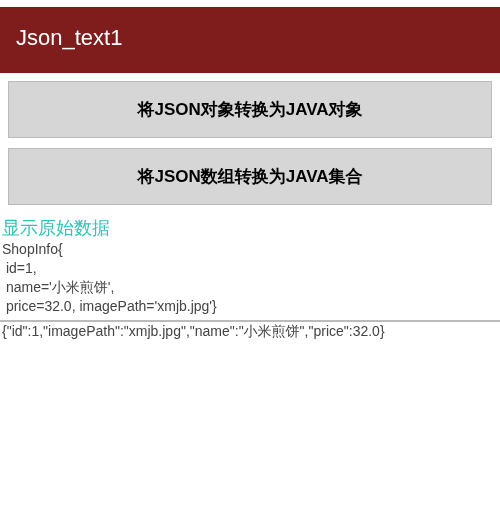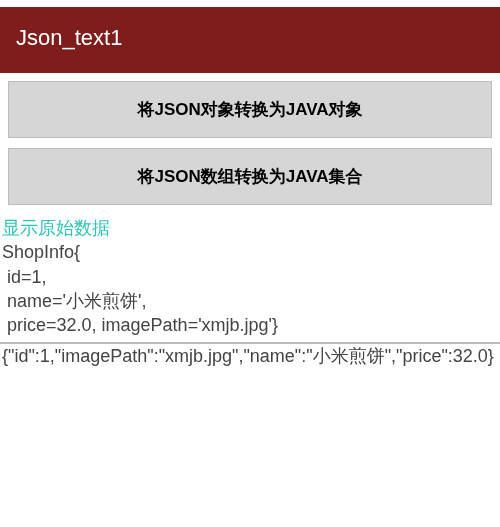--- a/index.html
+++ b/index.html
@@ -40,21 +40,21 @@
       cursor: pointer;
     }
     .section-label {
       color: #2EC4B6;
       font-size: 18px;
       padding: 2px 2px 0 2px;
       line-height: 1.3;
     }
     .data-block {
       color: #444;
-      font-size: 18px;
+      font-size: 14px;
       padding: 0 2px 2px 2px;
       line-height: 1.35;
       white-space: pre-wrap;
       word-break: break-all;
     }
     .divider {
       border-top: 2px solid #bbb;
       margin: 2px 0 0 0;
     }
   </style>

